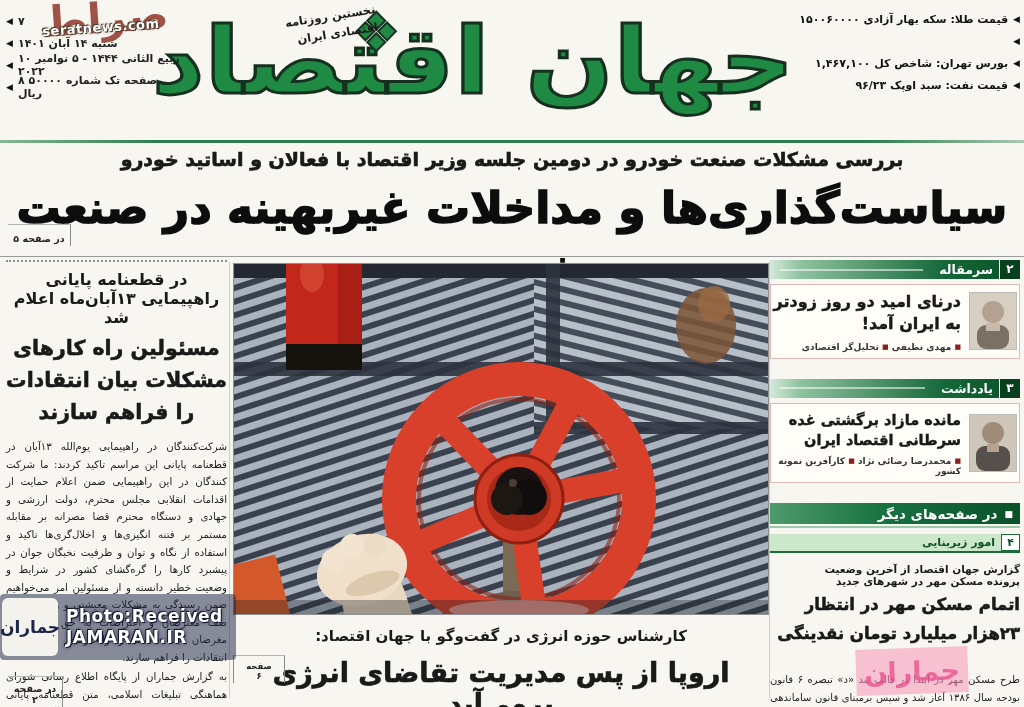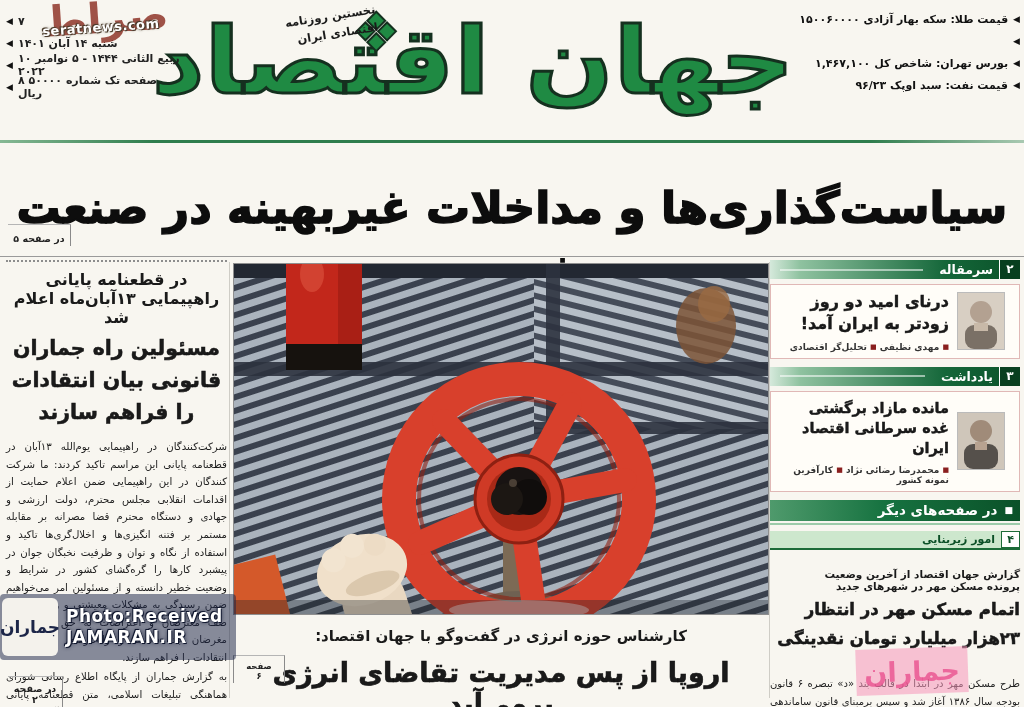--- a/index.html
+++ b/index.html
@@ -75,38 +75,38 @@
   .c-headline{text-align:center;font-size:27px;font-weight:900;margin:2px 0 0;-webkit-text-stroke:.6px #111;}
   .pageref-photo{position:absolute;left:0;top:392px;width:30px;padding:5px 10px 2px;border-left:1px solid #8a8a8a;font-size:8.5px;}
   
   .secbar{display:flex;direction:rtl;align-items:stretch;height:19px;margin-bottom:5px;
     background:linear-gradient(to left,#0a5128,#15673a 30%,#8fc2a0 88%,#d5e9db);}
   .secnum{width:20px;background:#083f1f;color:#fff;text-align:center;font-weight:bold;font-size:12px;
     line-height:19px;border-left:1px solid #fff;flex:0 0 auto;}
   .seclabel{color:#fff;font-weight:bold;font-size:12.5px;line-height:19px;padding:0 6px;flex:0 0 auto;}
   .secrule{flex:1;align-self:center;height:2px;margin:0 10px;background:rgba(255,255,255,.55);}
   .side-card{display:flex;direction:rtl;gap:8px;border:1px solid #e0b8b6;background:#fffdf8;
-    padding:6px 14px;margin-bottom:8px;align-items:center;}
+    padding:6px 2px;margin-bottom:20px;align-items:center;}
   .portrait{flex:0 0 auto;width:46px;height:56px;border:1px solid #bbb;}
   .card-text{flex:1;}
   .card-title{font-size:16px;font-weight:900;line-height:1.4;margin-bottom:6px;-webkit-text-stroke:.4px #111;}
   .card-title.small{font-size:14.5px;}
   .card-author{font-size:9px;font-weight:bold;color:#333;}
   .card-author .sq{color:#8a1f1f;font-size:7px;vertical-align:1px;}
   .otherbar{display:flex;direction:rtl;align-items:center;gap:7px;height:21px;margin:4px 0 2px;
     background:linear-gradient(to left,#0a5128,#177341 55%,#4f9a6c);color:#fff;
     font-size:13.5px;font-weight:900;padding:0 7px;}
   .otherbar .sq{font-size:9px;color:#fff;}
   .other-underline{height:2px;background:#9ccbAA;background:#9ccbaa;margin-bottom:6px;}
   .labelbar{display:flex;direction:rtl;align-items:stretch;background:#cde7cd;border-bottom:2px solid #1c6b38;
     height:17px;margin-bottom:6px;}
   .labelnum{background:#fff;border:1px solid #1c6b38;width:17px;text-align:center;color:#0b4f26;
     font-weight:bold;font-size:11px;line-height:15px;flex:0 0 auto;}
   .labeltext{color:#0b4f26;font-weight:bold;font-size:11px;line-height:17px;padding:0 6px;}
-  .s-kicker{font-size:10.5px;font-weight:900;margin:18px 0 4px;padding-left:39px;}
+  .s-kicker{font-size:10.5px;font-weight:900;margin:10px 0 4px;padding-left:39px;}
   .s-headline{font-size:16.5px;font-weight:900;line-height:1.75;margin:0 0 22px;-webkit-text-stroke:.5px #111;}
   .s-body{font-size:10px;line-height:1.78;text-align:justify;color:#222;margin-bottom:8px;}
 </style>
 </head>
 <body>
 
 <div class="page">
 
   <div class="mast-title">جهان اقتصاد</div>
   <span class="diamond-orn">❖</span>
@@ -152,30 +152,31 @@
     </div>
   </div>
 
   <div class="serat">
     <span class="serat-logo">صراط</span>
     <span class="serat-site">seratnews.com</span>
   </div>
 
   <div class="green-rule"></div>
 
+  <div class="lead-kicker">بررسی مشکلات صنعت خودرو در دومین جلسه وزیر اقتصاد با فعالان و اساتید خودرو</div>
   <h1 class="lead-headline">سیاست‌گذاری‌ها و مداخلات غیربهینه در صنعت خودرو</h1>
   <div class="pageref pageref-lead">در صفحه ۵</div>
   <div class="content-rule"></div>
   <div class="vsep" style="left:229px"></div>
   <div class="vsep" style="left:769px"></div>
 
   <article class="left-col">
     <div class="dotted"></div>
     <div class="l-kicker">در قطعنامه پایانی راهپیمایی ۱۳آبان‌ماه اعلام شد</div>
-    <h2 class="l-headline">مسئولین راه جماران قانونی بیان انتقادات را فراهم سازند</h2>
+    <h2 class="l-headline">مسئولین راه کارهای مشکلات بیان انتقادات را فراهم سازند</h2>
     <div class="l-body">
       <p>شرکت‌کنندگان در راهپیمایی یوم‌الله ۱۳آبان در قطعنامه پایانی این مراسم تاکید کردند: ما شرکت کنندگان در این راهپیمایی ضمن اعلام حمایت از اقدامات انقلابی مجلس محترم، دولت ارزشی و جهادی و دستگاه محترم قضا مصرانه بر مقابله مستمر بر فتنه انگیزی‌ها و اخلال‌گری‌ها تاکید و استفاده از نگاه و توان و ظرفیت نخبگان جوان در پیشبرد کارها را گره‌گشای کشور در شرایط و وضعیت خطیر دانسته و از مسئولین امر می‌خواهیم ضمن رسیدگی به مشکلات معیشتی و رفاهی مردم صف معترضان و اعتراضات به حق آنان را از مغرضان جدا دانسته و راه‌کارهای قانونی بیان انتقادات را فراهم سازند.</p>
       <p>به گزارش جماران از پایگاه اطلاع رسانی شورای هماهنگی تبلیغات اسلامی، متن قطعنامه پایانی مراسم راهپیمایی سراسری یوم الله ۱۳ آبان به شرح زیر است:</p>
 
     </div>
   </article>
   <div class="pageref pageref-left">در صفحه ۲</div>
 
   <div class="jam">
     <div class="jam-logo">جماران</div>

